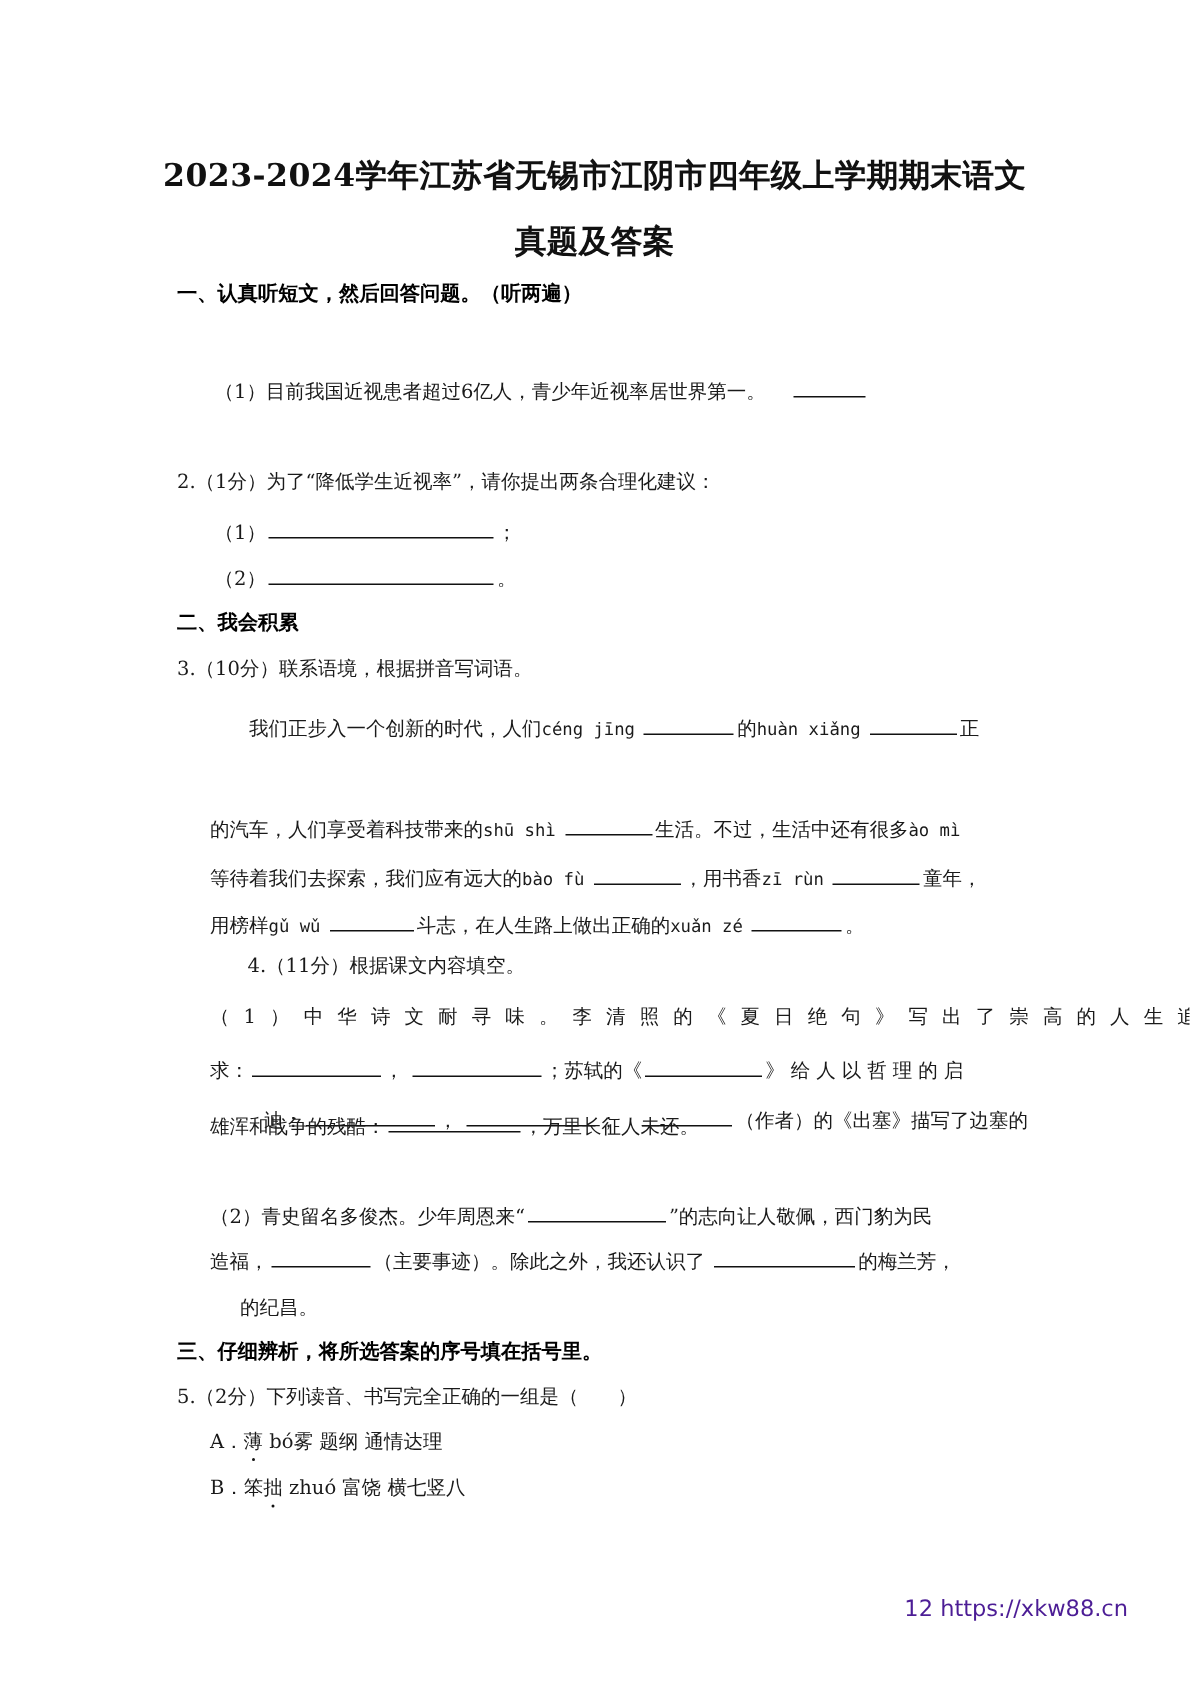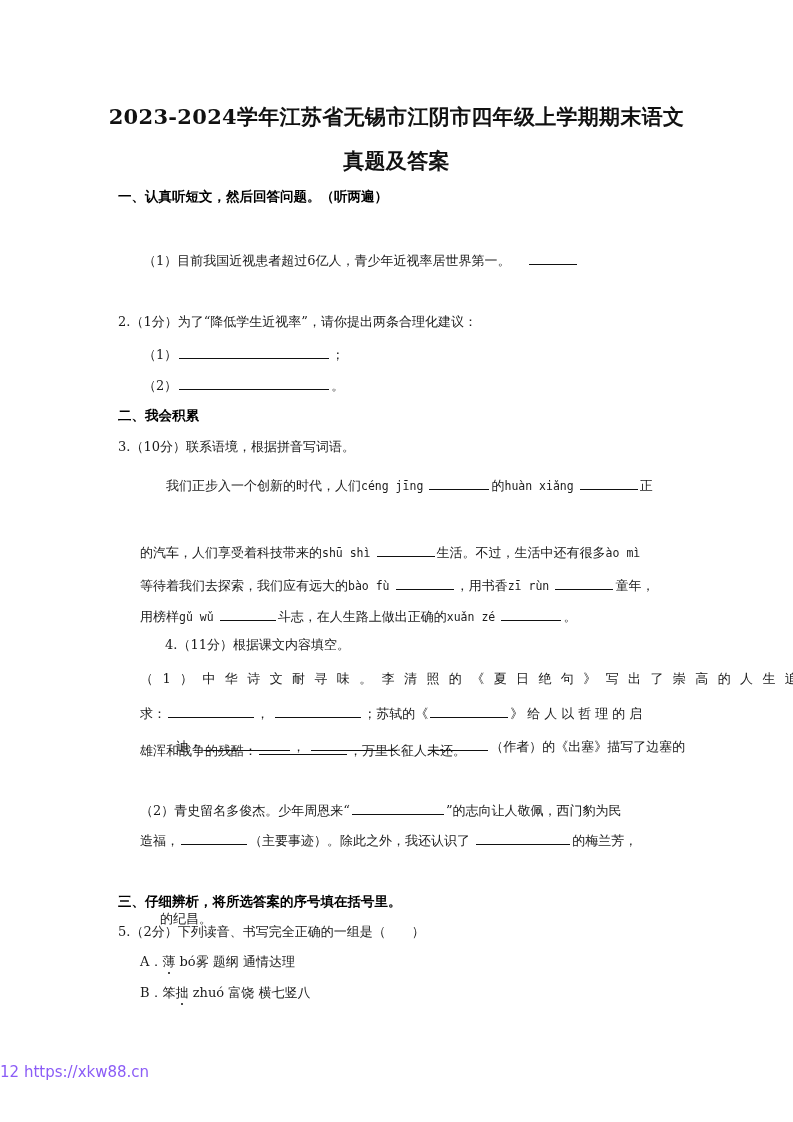--- a/index.html
+++ b/index.html
@@ -25,22 +25,22 @@
     height: 14px; vertical-align: baseline; margin: 0 2px;
   }
   .py { font-family: "DejaVu Sans Mono", "Liberation Mono", monospace; font-size: 11.5px; }
   .spaced { letter-spacing: 9.4px; }
   .dot { position: relative; }
   .dot::after {
     content: ""; position: absolute; left: 50%; bottom: -5px; width: 2px; height: 2px;
     background: #111; border-radius: 50%; transform: translateX(-50%);
   }
   .footer {
-    position: absolute; left: 0; width: 752px; top: 1063px; text-align: left;
-    font-family: "DejaVu Sans", "Liberation Sans", sans-serif; font-size: 15px; color: #8b5cf6;
+    position: absolute; left: 0; width: 752px; top: 1063px; text-align: right;
+    font-family: "DejaVu Sans", "Liberation Sans", sans-serif; font-size: 15px; color: #4c1d95;
   }
 </style>
 </head>
 <body>
 
 <div class="page">
 
   <div class="title t1">2023-2024学年江苏省无锡市江阴市四年级上学期期末语文</div>
   <div class="title t2">真题及答案</div>
 
@@ -99,21 +99,21 @@
     <span>雄浑和战争的残酷：</span><span class="blank" style="width:88px;"></span><span>，万里长征人未还。</span>
   </div>
 
   <div class="line" style="left:140px; top:800px;">
     <span>（2）青史留名多俊杰。少年周恩来“</span><span class="blank" style="width:92px;"></span><span>”的志向让人敬佩，西门豹为民</span>
   </div>
   <div class="line" style="left:140px; top:830px;">
     <span>造福，</span><span class="blank" style="width:66px;"></span><span>（主要事迹）。除此之外，我还认识了</span>
     <span class="blank" style="width:94px;"></span><span>的梅兰芳，</span>
   </div>
-  <div class="line" style="left:140px; top:910px;padding-left:20px;">的纪昌。</div>
+  <div class="line" style="left:140px; top:864px;padding-left:20px;">的纪昌。</div>
 
   <div class="line sec" style="left:118px; top:892px;">三、仔细辨析，将所选答案的序号填在括号里。</div>
 
   <div class="line" style="left:118px; top:923px;">5.（2分）下列读音、书写完全正确的一组是（　　）</div>
   <div class="line" style="left:140px; top:953px;">
     <span>A．</span><span class="dot">薄</span><span> bó雾  题纲  通情达理</span>
   </div>
   <div class="line" style="left:140px; top:984px;">
     <span>B．</span><span>笨</span><span class="dot">拙</span><span> zhuó  富饶  横七竖八</span>
   </div>

